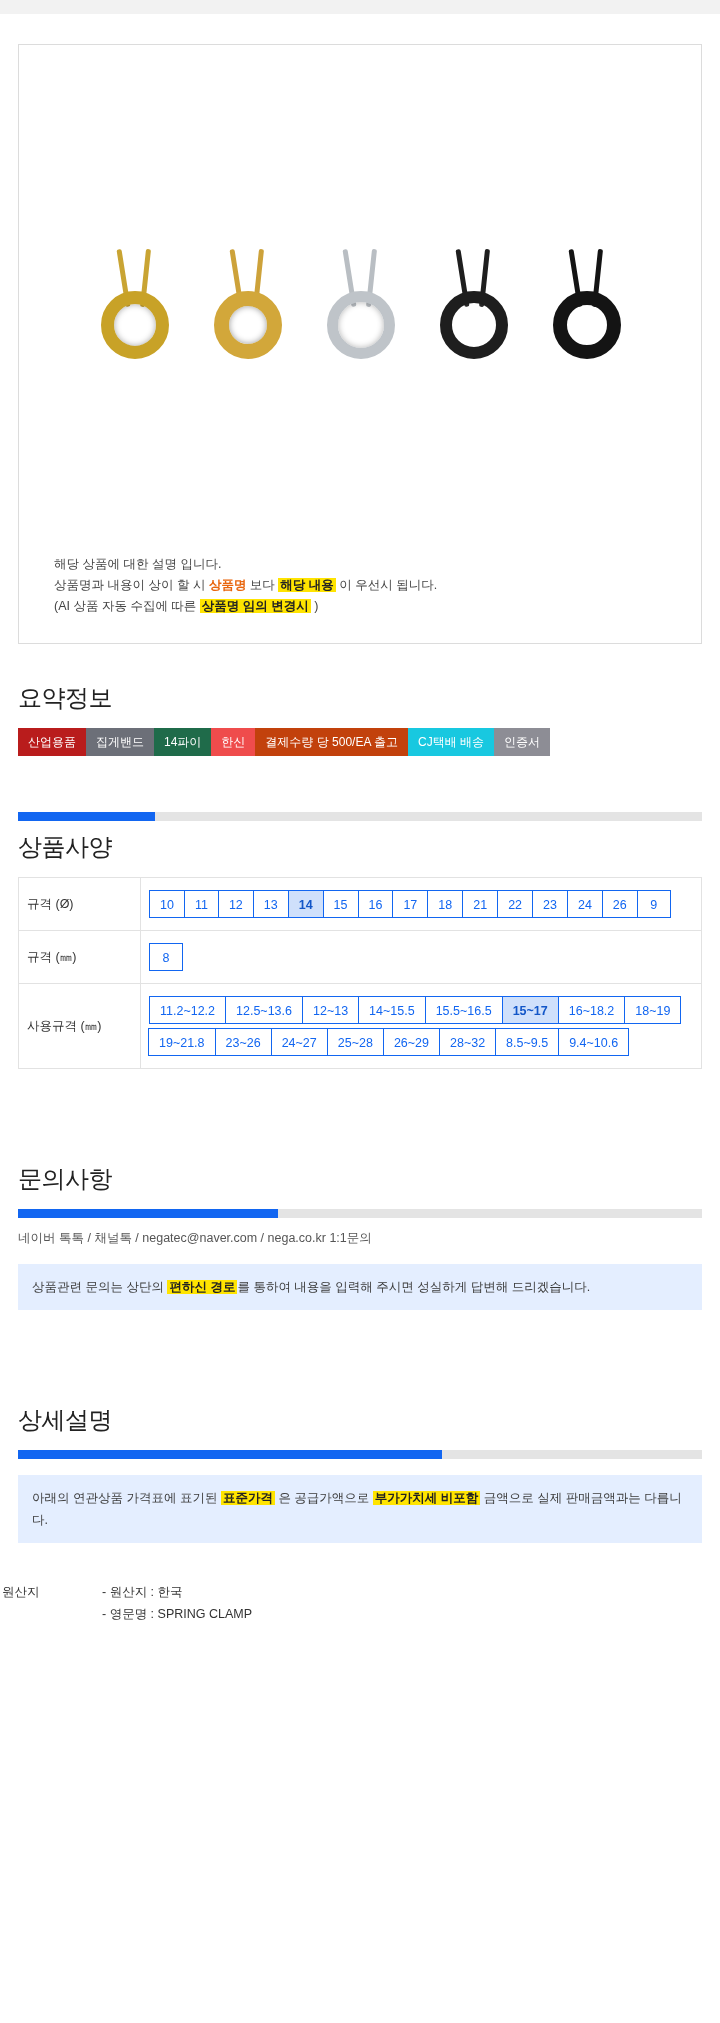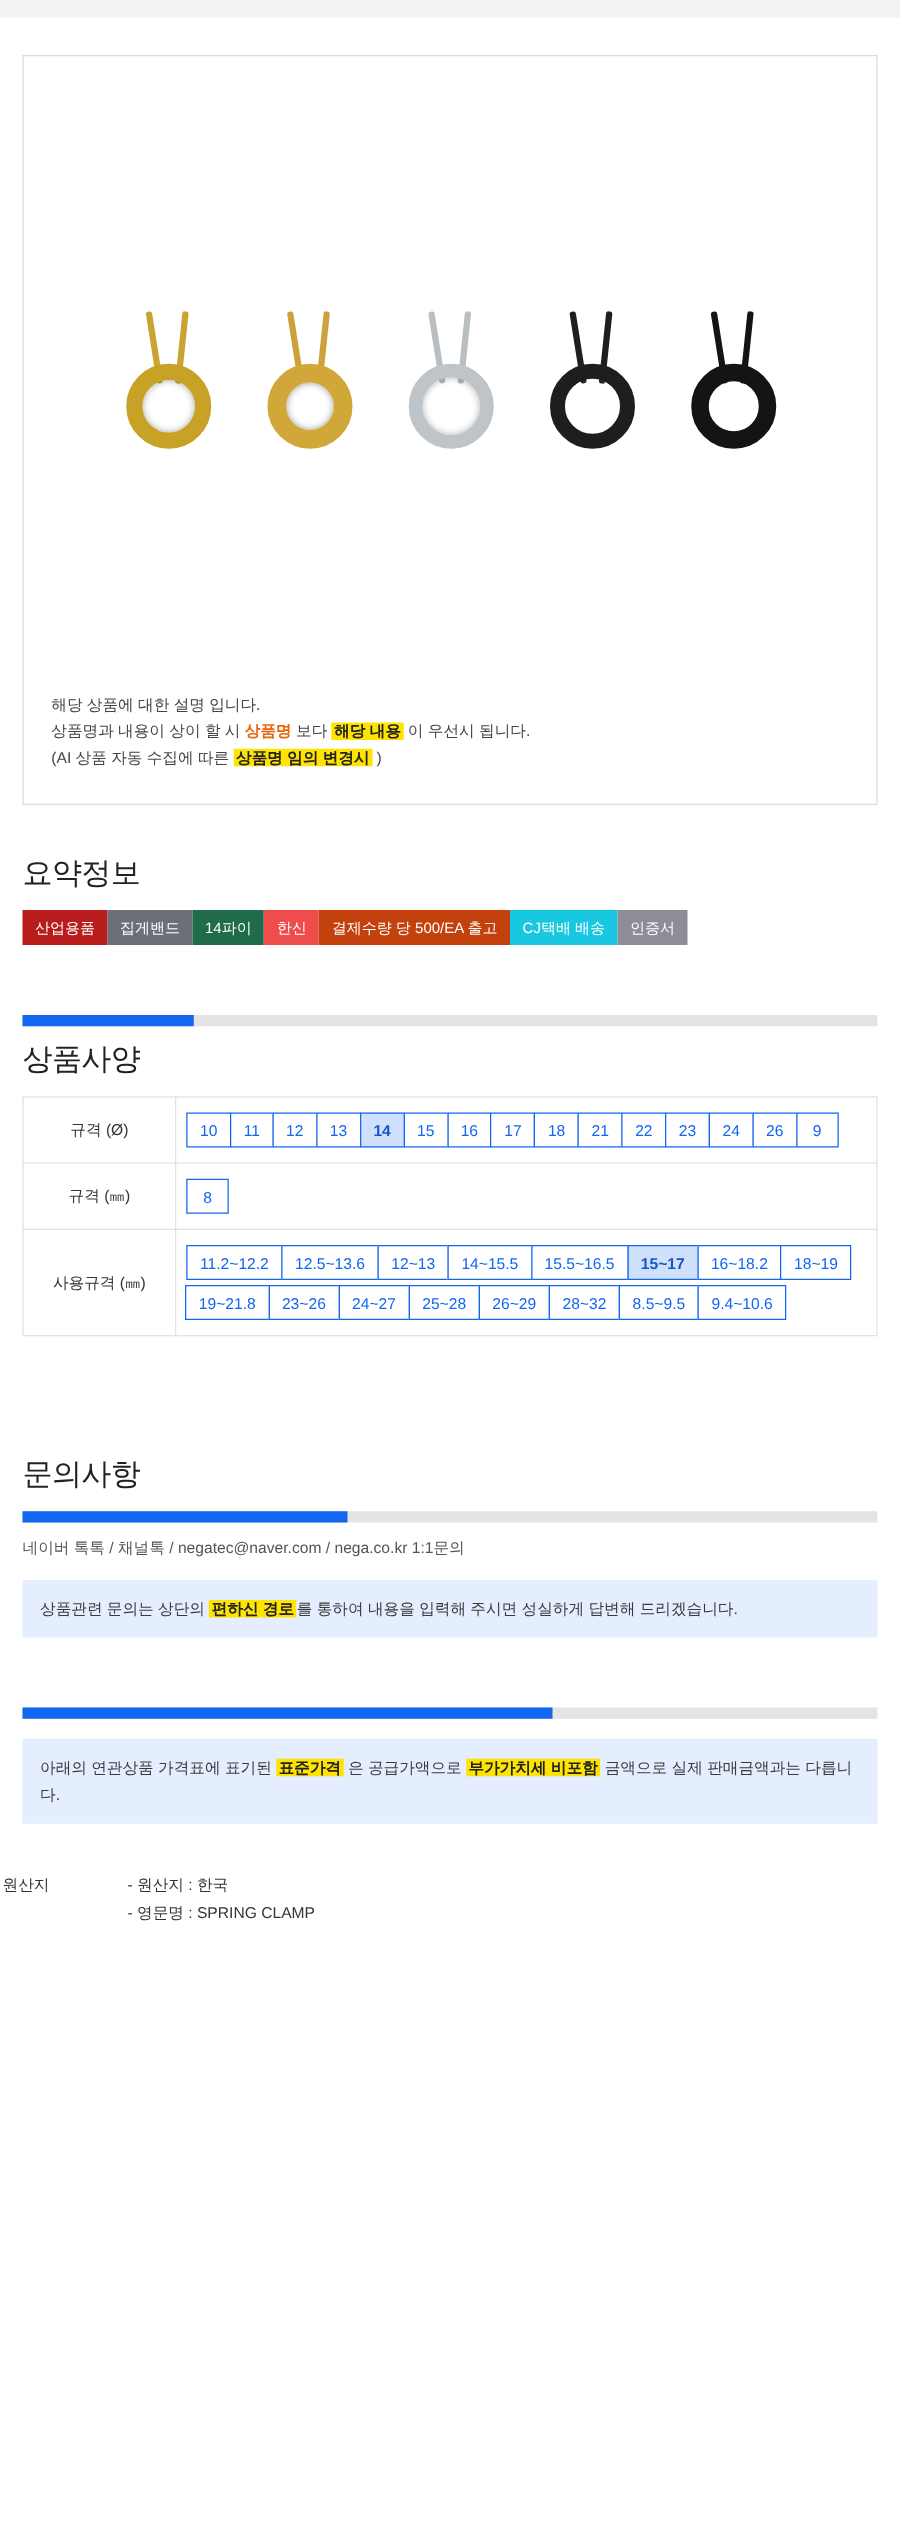--- a/index.html
+++ b/index.html
@@ -71,21 +71,21 @@
   .c-gold2 .tail{background:#cda23a;}
   .c-silver .ring{border:11px solid #bfc4c9;box-shadow:inset 0 0 6px rgba(0,0,0,.3);}
   .c-silver .tail{background:#b9bec3;}
   .c-black .ring{border:12px solid #1e1e1e;box-shadow:inset 0 0 6px rgba(255,255,255,.12);}
   .c-black .tail{background:#1e1e1e;}
   .c-black2 .ring{border:14px solid #141414;box-shadow:inset 0 0 6px rgba(255,255,255,.12);}
   .c-black2 .tail{background:#141414;}
 
   .hero-note{
     position:absolute;
-    left:22px;
+    left:35px;
     bottom:26px;
     font-size:12.5px;
     line-height:21px;
     color:#444;
   }
   .hl-orange{color:#e8650d;font-weight:bold;}
   .hl-yellow{background:#ffe400;font-weight:bold;color:#222;padding:0 2px;}
 
   
   h2.sec{
@@ -132,21 +132,21 @@
     width:calc(100% - 36px);
     font-size:12.5px;
   }
   .spec td{
     border:1px solid #e2e2e2;
     vertical-align:middle;
     padding:10px 8px;
   }
   .spec td.label{
     width:105px;
-    text-align:center;
+    text-align:left;
     color:#333;
     background:#fff;
   }
   .chipwrap{display:flex;flex-wrap:wrap;gap:0px;}
   .chip{
     border:1px solid #1266f1;
     color:#1266f1;
     background:#fff;
     min-width:34px;
     height:28px;
@@ -326,20 +326,21 @@
     <i style="width:38%"></i>
   </div>
   <div class="plainline">네이버 톡톡  /  채널톡  /  negatec@naver.com  /  nega.co.kr 1:1문의</div>
 
   <div class="note">
     <span>상품관련 문의는 상단의 </span><span class="hl-yellow">편하신 경로</span><span>를 통하여 내용을 입력해 주시면 성실하게 답변해 드리겠습니다.</span>
   </div>
 
   <div class="spacer-lg"></div>
 
+  <h2 class="sec">상세설명</h2>
   <div class="rule">
     <i style="width:62%"></i>
   </div>
 
   <div class="note">
     <span>아래의 연관상품 가격표에 표기된 </span><span class="hl-yellow">표준가격</span><span> 은 공급가액으로 </span><span class="hl-yellow">부가가치세 비포함</span><span> 금액으로 실제 판매금액과는 다릅니다.</span>
   </div>
 
   <table class="origin">
     <tbody>

